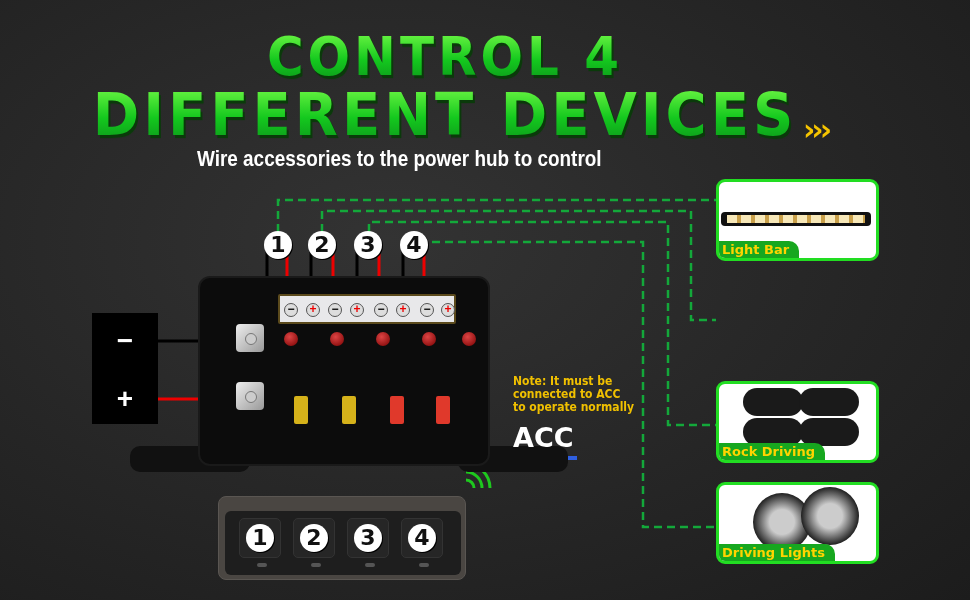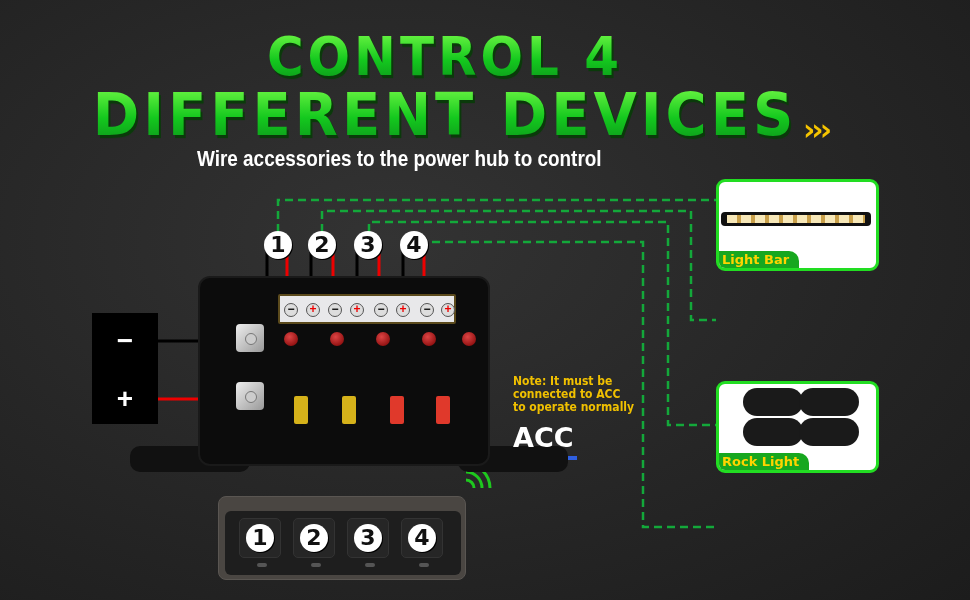--- a/index.html
+++ b/index.html
@@ -20,21 +20,21 @@
   .strip{position:absolute;left:78px;top:16px;width:178px;height:30px;background:#e8e8ea;border:2px solid #5b4a1c;border-radius:2px}
   .term{position:absolute;top:7px;width:14px;height:14px;border-radius:50%;border:1.5px solid #555;background:#ddd;font-size:12px;line-height:11px;text-align:center;font-weight:bold}
   .led{position:absolute;top:54px;width:14px;height:14px;border-radius:50%;background:radial-gradient(circle at 40% 35%,#d44,#700);}
   .fuse{position:absolute;top:118px;width:14px;height:28px;border-radius:2px}
   .bolt{position:absolute;left:36px;width:28px;height:28px;background:linear-gradient(135deg,#eee,#999);border-radius:4px}
   .bolt:after{content:"";position:absolute;left:9px;top:9px;width:10px;height:10px;border-radius:50%;background:#ccc;border:1px solid #777}
   .battery{position:absolute;left:92px;top:313px;width:66px;height:111px;background:#000}
   .battery span{position:absolute;left:0;width:66px;text-align:center;color:#fff;font-weight:bold;font-size:28px}
   .note{position:absolute;left:513px;top:375px;color:#f0c000;font-weight:bold;font-size:12px;line-height:13px;font-family:"DejaVu Sans",sans-serif;transform:scaleX(.9);transform-origin:left}
   .acc{position:absolute;left:513px;top:422px;color:#fff;font-weight:bold;font-size:27px;font-family:"DejaVu Sans",sans-serif}
-  .card{position:absolute;left:716px;width:163px;height:92px;background:#fff;border:3px solid #22dd22;border-radius:9px;overflow:hidden}
+  .card{position:absolute;left:716px;width:163px;height:82px;background:#fff;border:3px solid #22dd22;border-radius:9px;overflow:hidden}
   .card-label{position:absolute;left:0;bottom:0;background:#17a71f;color:#ffd400;font-weight:bold;font-size:13px;padding:1px 10px 1px 3px;border-radius:0 10px 0 0;font-family:"DejaVu Sans",sans-serif}
   .remote{position:absolute;left:218px;top:496px;width:248px;height:84px;background:#4a4642;border-radius:8px;border:1px solid #5a5652}
   .remote-inner{position:absolute;left:6px;top:14px;width:236px;height:64px;background:#1e1e1e;border-radius:6px}
   .rbtn{position:absolute;top:7px;width:42px;height:40px;background:#262626;border:1px solid #333;border-radius:5px}
   .rbtn .num{left:6px;top:5px}
   .rled{position:absolute;top:52px;width:10px;height:4px;border-radius:2px;background:#555}
 </style>
 </head>
 <body>
 
@@ -120,21 +120,26 @@
     <div style="position:absolute;left:2px;top:30px;width:150px;height:14px;background:#111;border-radius:4px">
       <div style="margin:3px 6px;height:8px;background:repeating-linear-gradient(90deg,#f7e8b8 0 10px,#c9a04a 10px 14px)"></div>
     </div>
     <div class="card-label">Light Bar</div>
   </div>
   <div class="card" style="top:381px">
     <div style="position:absolute;left:24px;top:4px;width:60px;height:28px;background:#1a1a1a;border-radius:14px"></div>
     <div style="position:absolute;left:80px;top:4px;width:60px;height:28px;background:#1a1a1a;border-radius:14px"></div>
     <div style="position:absolute;left:24px;top:34px;width:60px;height:28px;background:#1a1a1a;border-radius:14px"></div>
     <div style="position:absolute;left:80px;top:34px;width:60px;height:28px;background:#1a1a1a;border-radius:14px"></div>
-    <div class="card-label">Rock Light</div>
+    <div class="card-label">Rock Driving</div>
+  </div>
+  <div class="card" style="top:482px">
+    <div style="position:absolute;left:34px;top:8px;width:58px;height:58px;background:radial-gradient(#ccc 30%,#222 70%);border-radius:50%"></div>
+    <div style="position:absolute;left:82px;top:2px;width:58px;height:58px;background:radial-gradient(#ccc 30%,#222 70%);border-radius:50%"></div>
+    <div class="card-label">Driving Lights</div>
   </div>
 
   <div class="remote">
     <div class="remote-inner">
       <div class="rbtn" style="left:14px">
           <div class="num">1</div>
         </div>
       <div class="rbtn" style="left:68px">
           <div class="num">2</div>
         </div>

